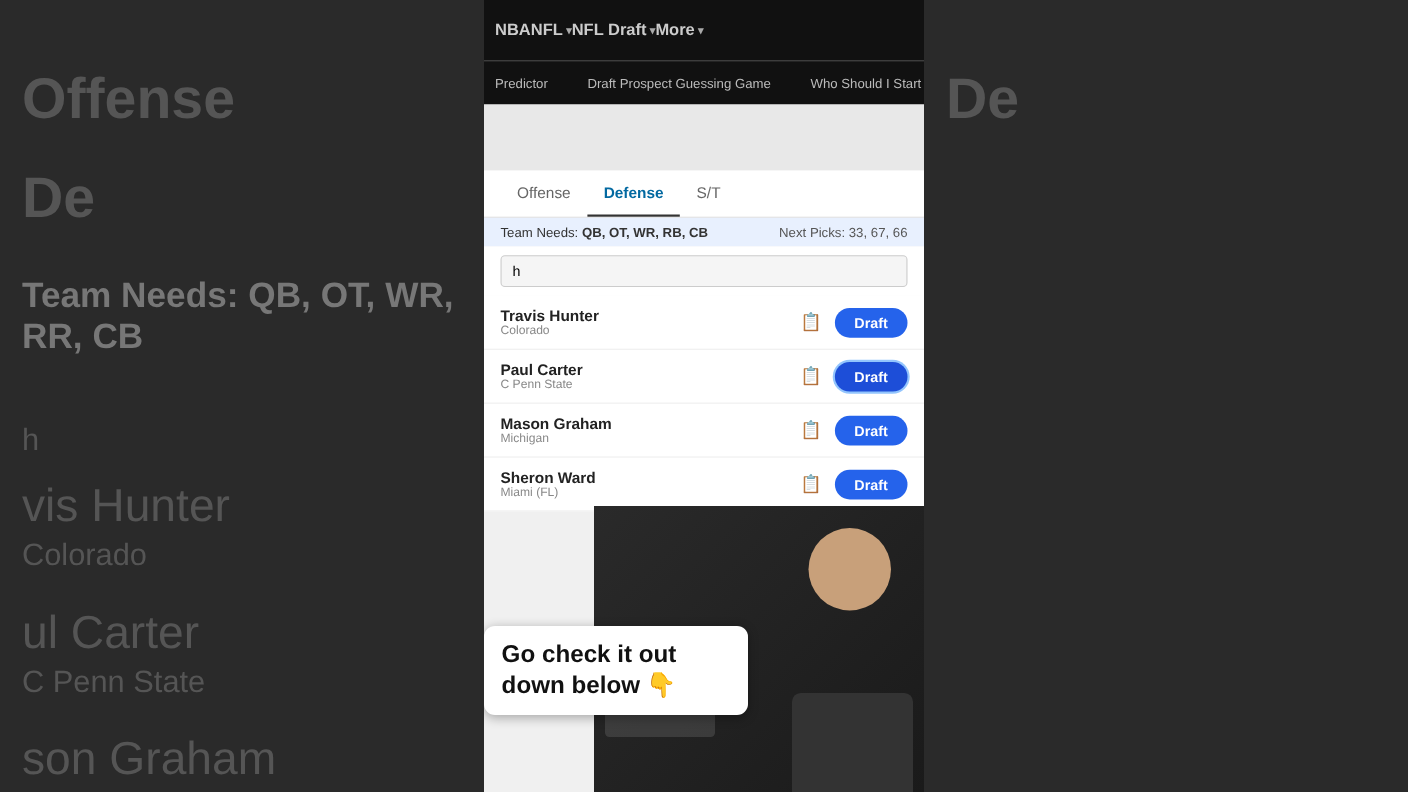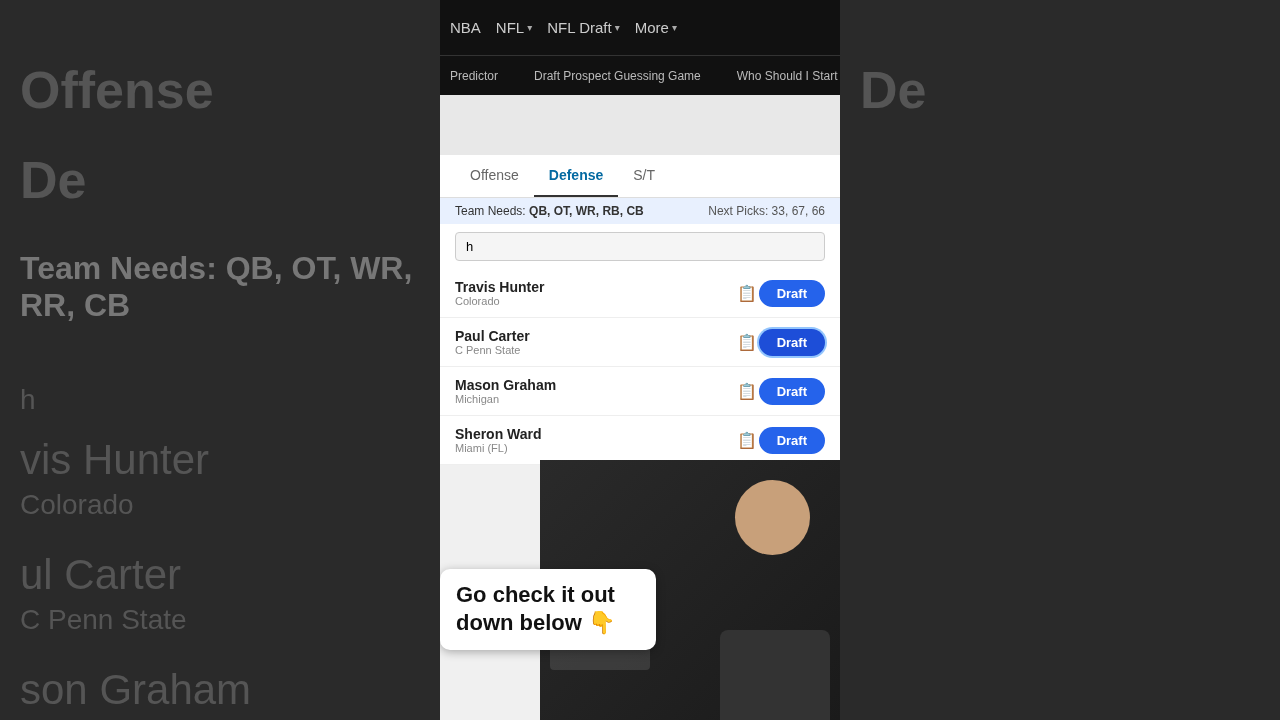--- a/index.html
+++ b/index.html
@@ -77,21 +77,22 @@
       overflow: hidden;
     }
 
     
     .nav-bar {
       background: #111;
       height: 55px;
       display: flex;
       align-items: center;
       padding: 0 10px;
-      gap: 15px;
+      gap: 0;
+      font-weight: bold;
     }
     .nav-item {
       color: #ccc;
       font-size: 15px;
       cursor: pointer;
       white-space: nowrap;
       display: flex;
       align-items: center;
       gap: 3px;
     }
@@ -179,21 +180,21 @@
 
     
     .player-list {
       background: #fff;
     }
     .player-row {
       display: flex;
       align-items: center;
       padding: 10px 15px;
       border-bottom: 1px solid #eee;
-      gap: 0;
+      gap: 10px;
     }
     .player-info {
       flex: 1;
     }
     .player-name {
       font-size: 14px;
       font-weight: bold;
       color: #222;
     }
     .player-school {
@@ -242,21 +243,21 @@
       display: flex;
       align-items: center;
       justify-content: center;
     }
 
     
     .speech-bubble {
       position: absolute;
       bottom: 70px;
       left: 0;
-      width: 216px;
+      width: 240px;
       background: #fff;
       border-radius: 10px;
       padding: 12px 16px;
       box-shadow: 0 2px 10px rgba(0,0,0,0.3);
     }
     .speech-text {
       font-size: 22px;
       font-weight: 900;
       color: #111;
       line-height: 1.3;

